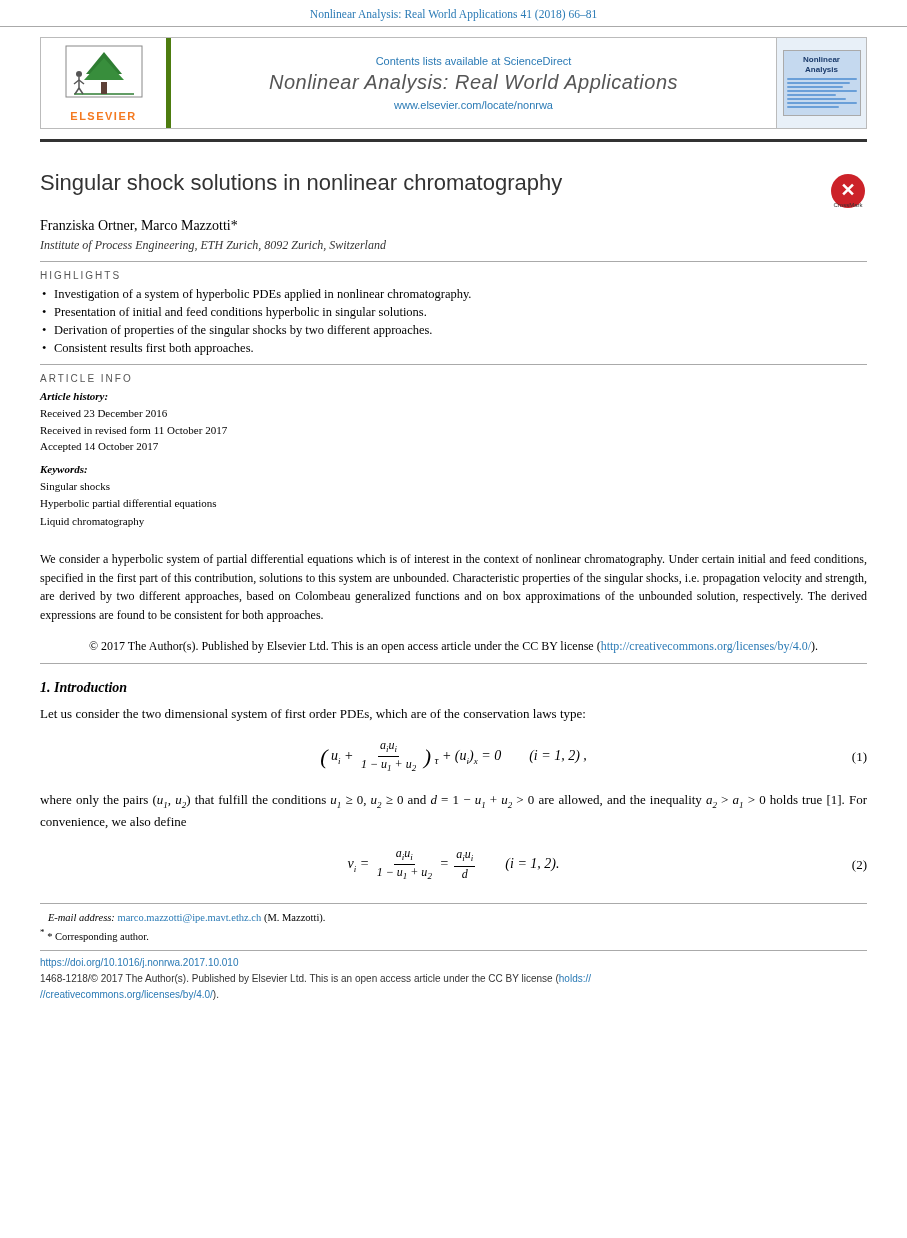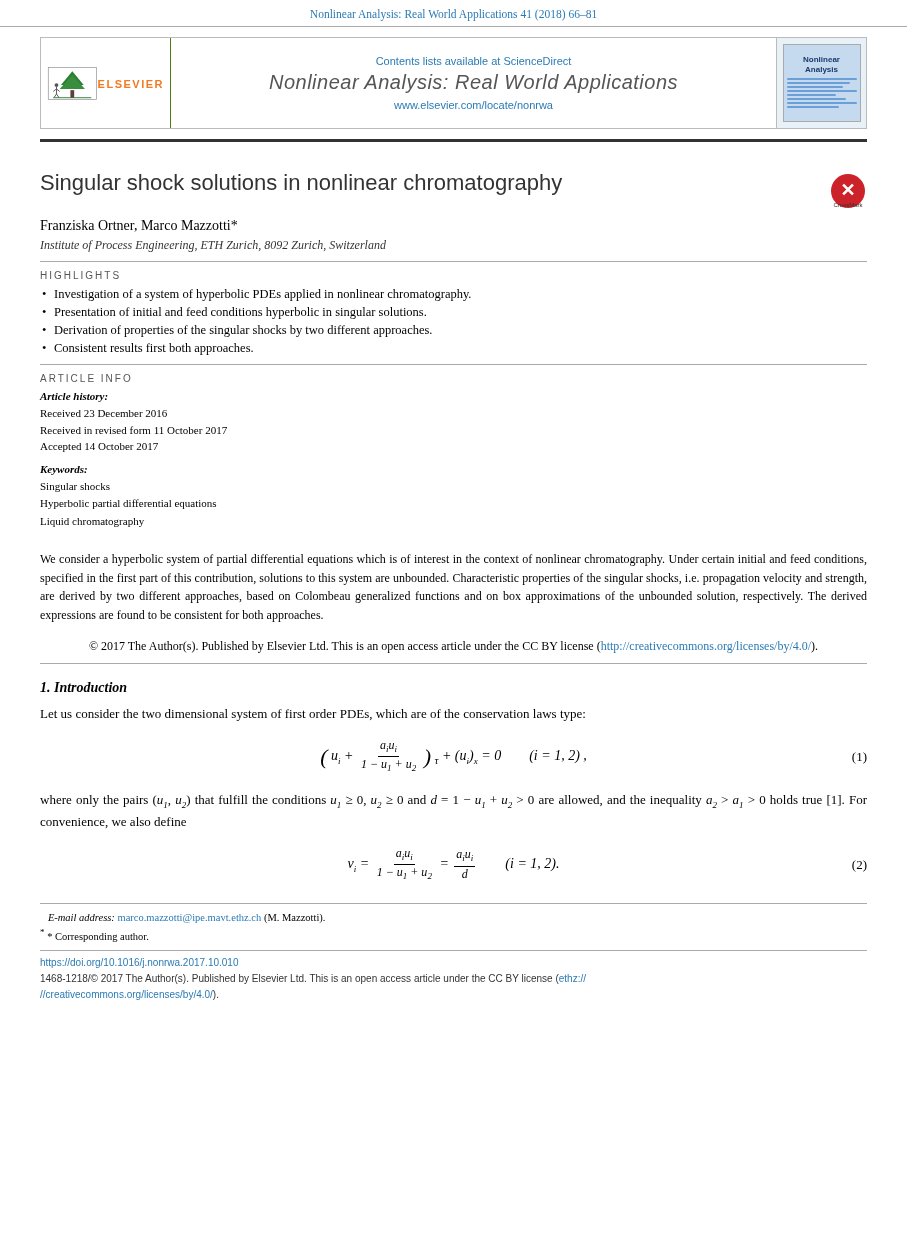--- a/index.html
+++ b/index.html
@@ -35,25 +35,25 @@
       display: flex;
       flex-direction: row;
       align-items: stretch;
       border: 1px solid #bbb;
       margin: 10px 40px 0 40px;
     }
 
     .journal-header .elsevier-logo {
       width: 130px;
       min-height: 90px;
-      border-right: 1px solid #4d7c0f;
-      display: flex;
-      flex-direction: row;
+      border-right: 5px solid #4d7c0f;
+      display: flex;
+      flex-direction: column;
       align-items: center;
-      justify-content: center;
+      justify-content: space-between;
       padding: 6px;
     }
 
     .elsevier-logo-tree {
       width: 80px;
       height: 55px;
     }
 
     .elsevier-text {
       color: #f47920;
@@ -106,28 +106,28 @@
       display: flex;
       align-items: center;
       justify-content: center;
       background: #e8f0f8;
       flex-direction: column;
       padding: 4px;
     }
 
     .cover-thumb-inner {
       width: 78px;
-      height: 78px;
+      height: 66px;
       background: #c5d9ef;
       border: 1px solid #aaa;
       display: flex;
       flex-direction: column;
       align-items: center;
       justify-content: flex-start;
-      padding: 10px 3px;
+      padding: 4px 3px;
       font-size: 7px;
       font-family: Arial, sans-serif;
     }
 
     .cover-thumb-title {
       font-weight: bold;
       font-size: 8px;
       color: #1a3a6b;
       text-align: center;
       line-height: 1.2;
@@ -608,21 +608,21 @@
       <div class="footnote-text">
         <sup>*</sup> <span>* Corresponding author.</span>
       </div>
     </div>
 
     <div class="bottom-bar">
       <div class="bottom-bar-text">
         <span class="footnote-link">https://doi.org/10.1016/j.nonrwa.2017.10.010</span>
       </div>
       <div class="bottom-bar-text">
-        1468-1218/© 2017 The Author(s). Published by Elsevier Ltd. This is an open access article under the CC BY license (<span class="footnote-link">ethz://</span>
+        1468-1218/© 2017 The Author(s). Published by Elsevier Ltd. This is an open access article under the CC BY license (<span class="footnote-link">holds://</span>
       </div>
       <div class="bottom-bar-text">
         <span class="footnote-link">//creativecommons.org/licenses/by/4.0/</span>).
       </div>
     </div>
 
   </div>
 
 </div>
 

